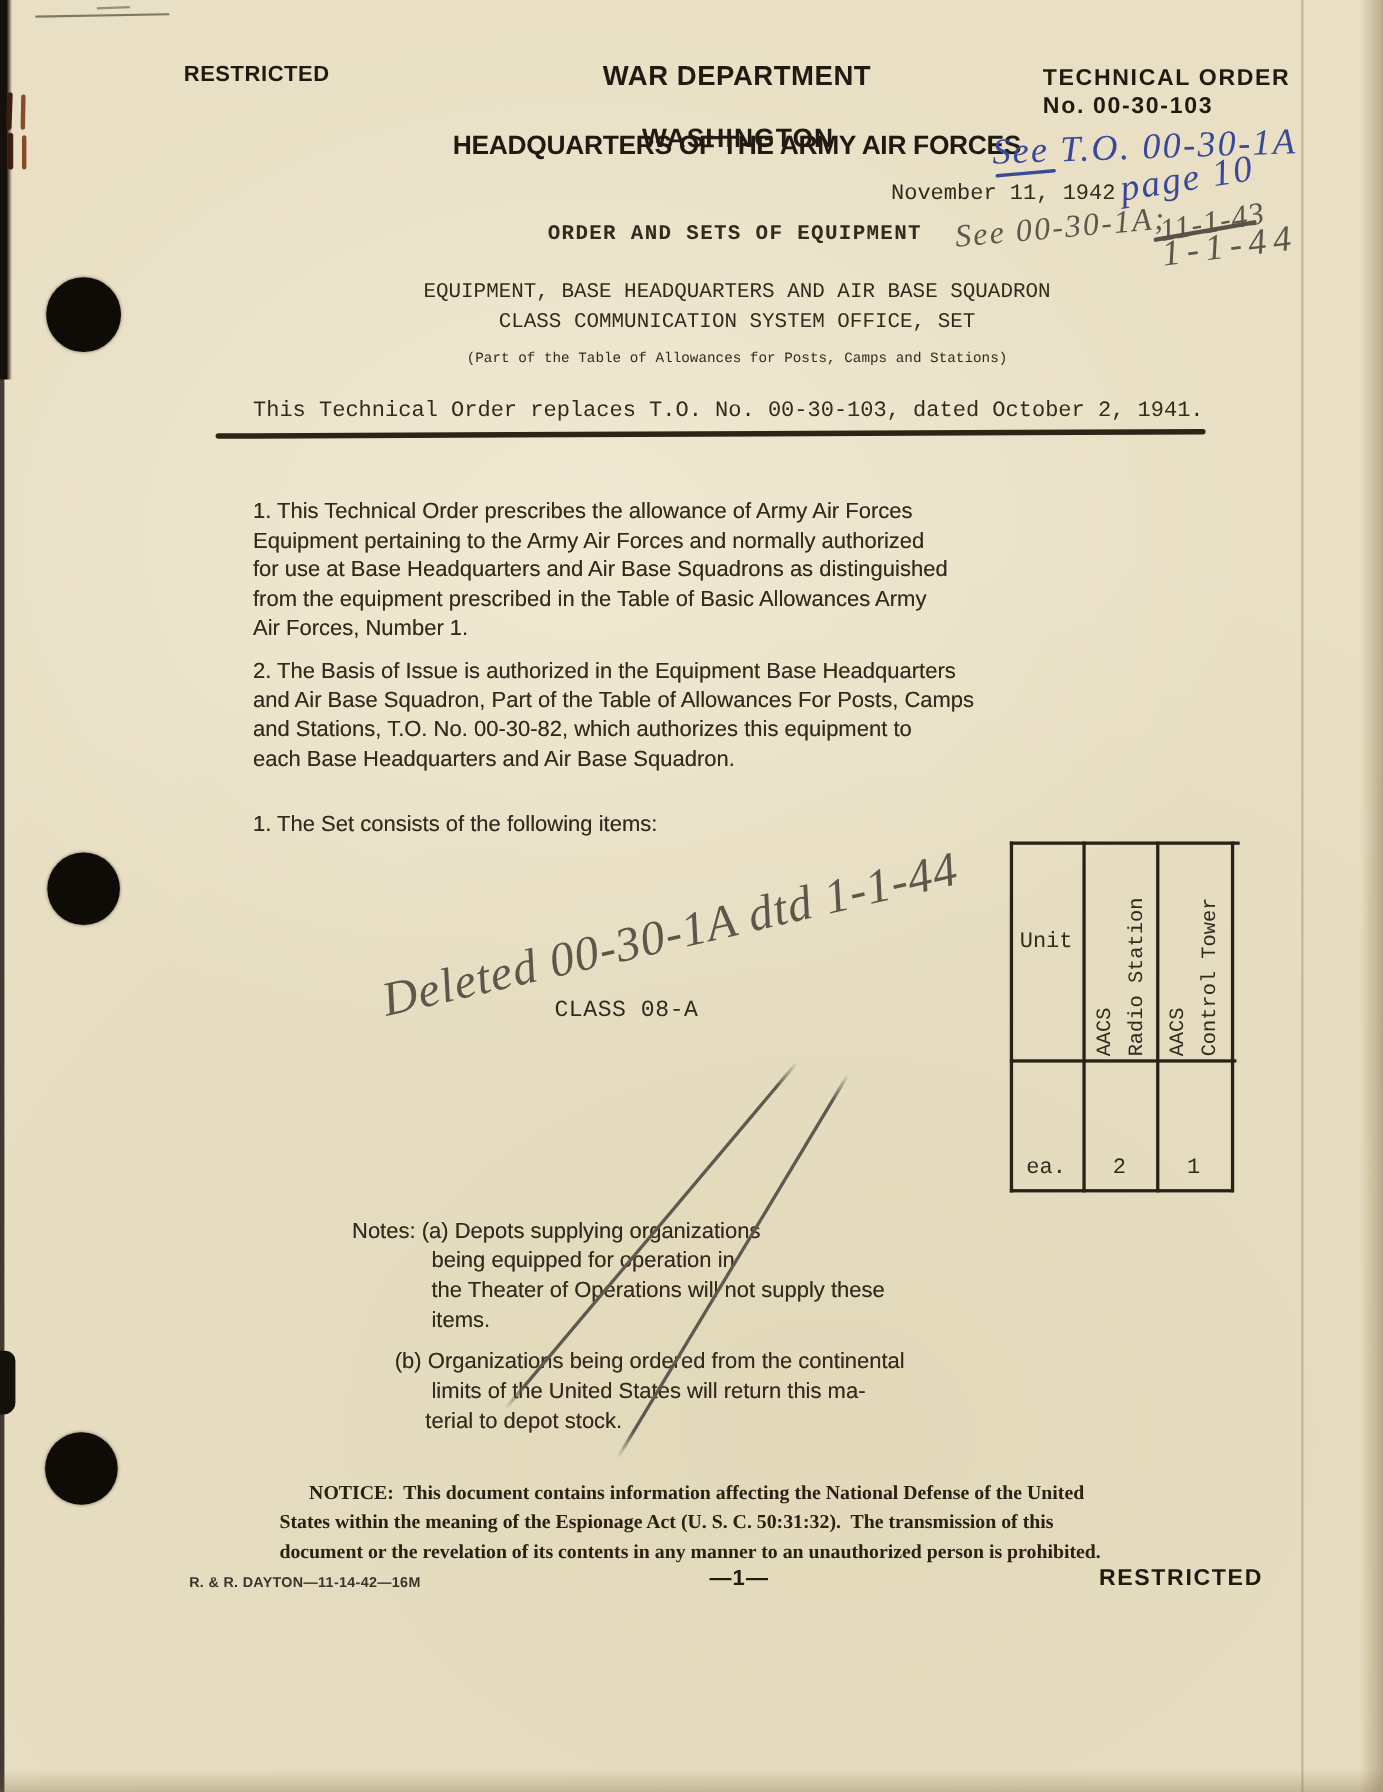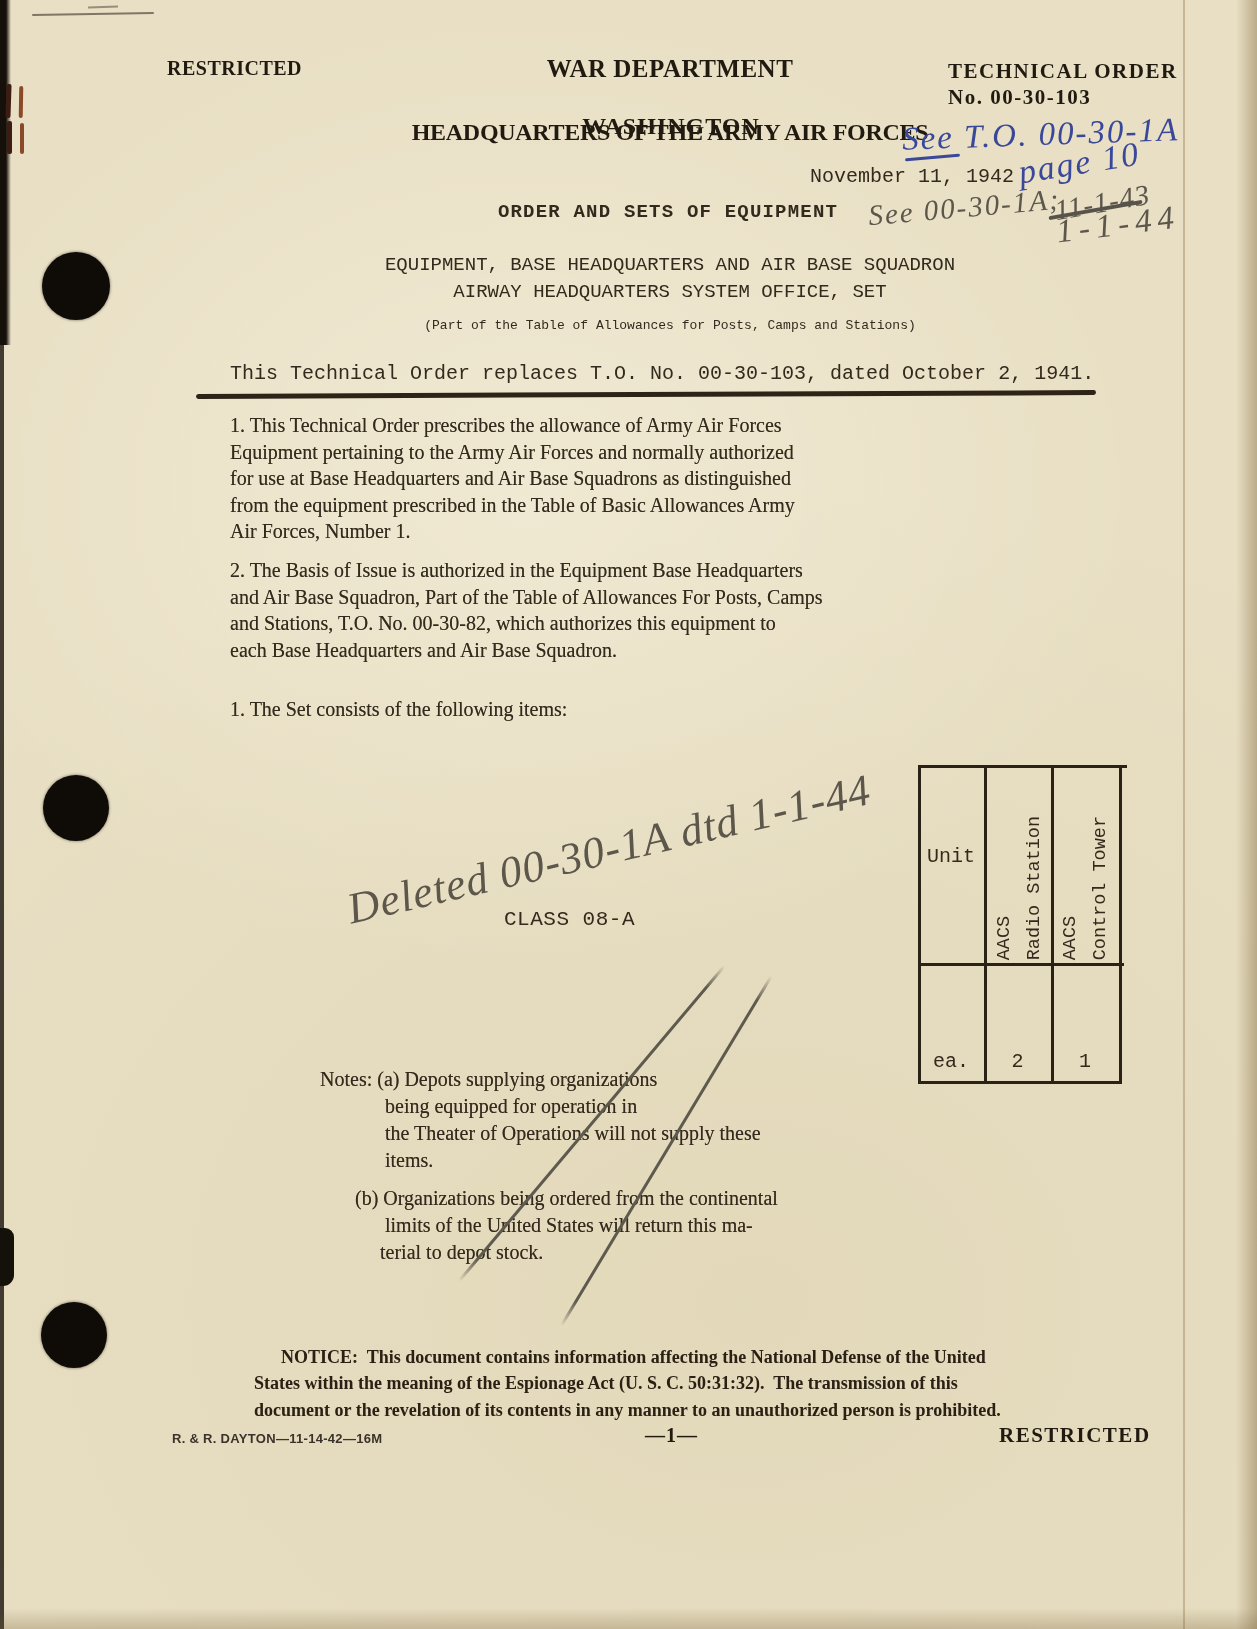--- a/index.html
+++ b/index.html
@@ -6,23 +6,23 @@
   .page{
     position:relative;width:1257px;height:1629px;overflow:hidden;
     background:
       radial-gradient(ellipse 900px 700px at 42% 30%, rgba(255,252,238,0.35), rgba(0,0,0,0) 70%),
       radial-gradient(ellipse 1400px 1100px at 60% 80%, rgba(208,192,150,0.22), rgba(0,0,0,0) 75%),
       #e8dfc4;
     font-family:"Liberation Serif","DejaVu Serif",serif;
   }
   .abs{position:absolute;}
   .mono{font-family:"Liberation Mono","DejaVu Sans Mono",monospace;color:#332a1d;}
-  .mono-block{white-space:pre;font-family:Liberation Serif, serif;color:#332a1d;
-    text-shadow:0 0 0.5px rgba(45,35,20,0.55);}
-  .print{font-family:Liberation Serif, serif;color:#211a10;font-weight:bold;}
+  .mono-block{white-space:pre;font-family:Liberation Sans, sans-serif;color:#332a1d;
+    text-shadow:0 0 0.5px rgba(45,35,20,0.55);margin-top:40px;}
+  .print{font-family:Liberation Sans, sans-serif;color:#211a10;font-weight:bold;}
   .hand{font-style:italic;white-space:nowrap;}
   .center{transform:translateX(-50%);}
   .tline{position:absolute;background:#2a2216;}
 
   
   .restricted-top{left:167px;top:57px;font-size:20px;letter-spacing:0.5px;}
   .war-dept{left:670px;top:55px;font-size:25px;letter-spacing:0.5px;}
   .hq-line{left:670px;top:85px;font-size:24px;letter-spacing:-0.3px;margin-top:34px;}
   .washington{left:671px;top:113px;font-size:24px;letter-spacing:1px;}
   .to-label{left:948px;top:59px;font-size:21px;letter-spacing:1.5px;}
@@ -143,21 +143,21 @@
   <div class="abs see-underline"></div>
   <div class="abs hand hw-blue hw-page10">page 10</div>
   <div class="abs hand hw-pencil hw-see-pencil">See 00-30-1A;</div>
   <div class="abs hand hw-pencil hw-struck">11-1-43</div>
   <div class="abs struck-line"></div>
   <div class="abs hand hw-pencil hw-new-date">1-1-44</div>
   <div class="abs hand hw-pencil hw-deleted">Deleted 00-30-1A dtd 1-1-44</div>
 
   <div class="abs mono center main-title">ORDER AND SETS OF EQUIPMENT</div>
   <div class="abs mono center subtitle1">EQUIPMENT, BASE HEADQUARTERS AND AIR BASE SQUADRON</div>
-  <div class="abs mono center subtitle2">AIRWAY HEADQUARTERS SYSTEM OFFICE, SET</div>
+  <div class="abs mono center subtitle2">CLASS COMMUNICATION SYSTEM OFFICE, SET</div>
   <div class="abs mono center parenthetical">(Part of the Table of Allowances for Posts, Camps and Stations)</div>
   <div class="abs mono replaces">This Technical Order replaces T.O. No. 00-30-103, dated October 2, 1941.</div>
   <div class="abs replaces-underline"></div>
 
   <div class="abs mono-block para p1">1. This Technical Order prescribes the allowance of Army Air Forces
 Equipment pertaining to the Army Air Forces and normally authorized
 for use at Base Headquarters and Air Base Squadrons as distinguished
 from the equipment prescribed in the Table of Basic Allowances Army
 Air Forces, Number 1.</div>
   <div class="abs mono-block para p2">2. The Basis of Issue is authorized in the Equipment Base Headquarters

